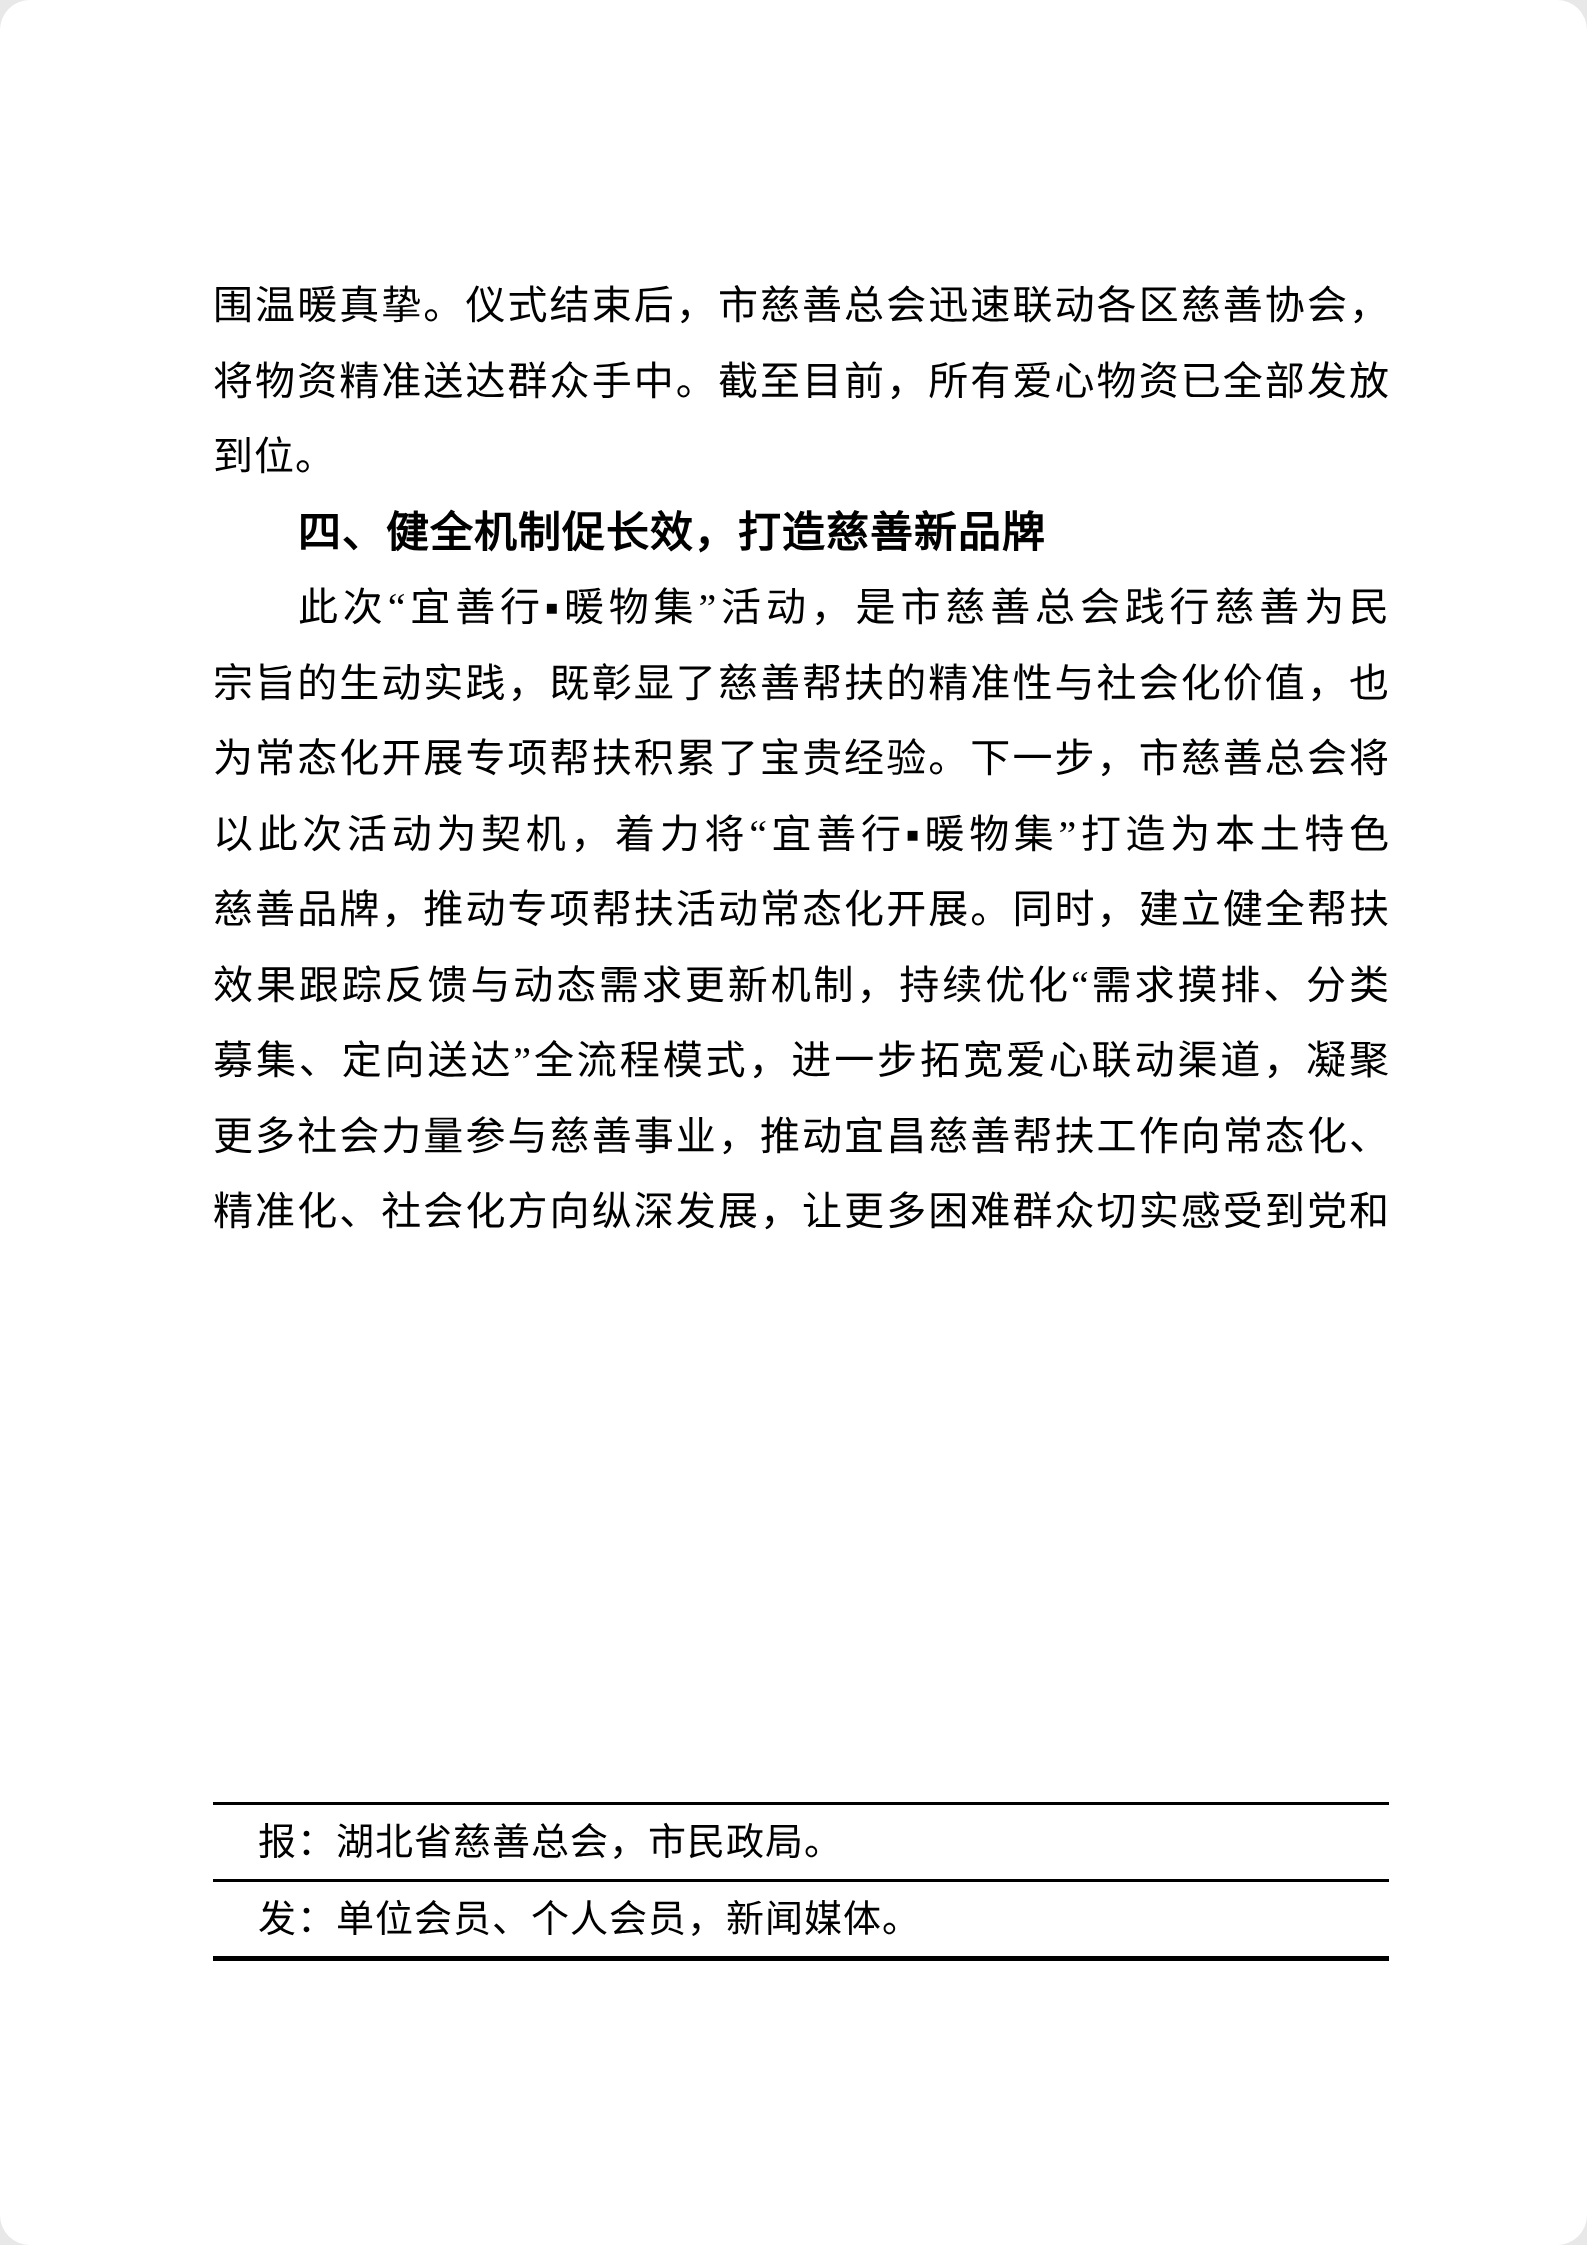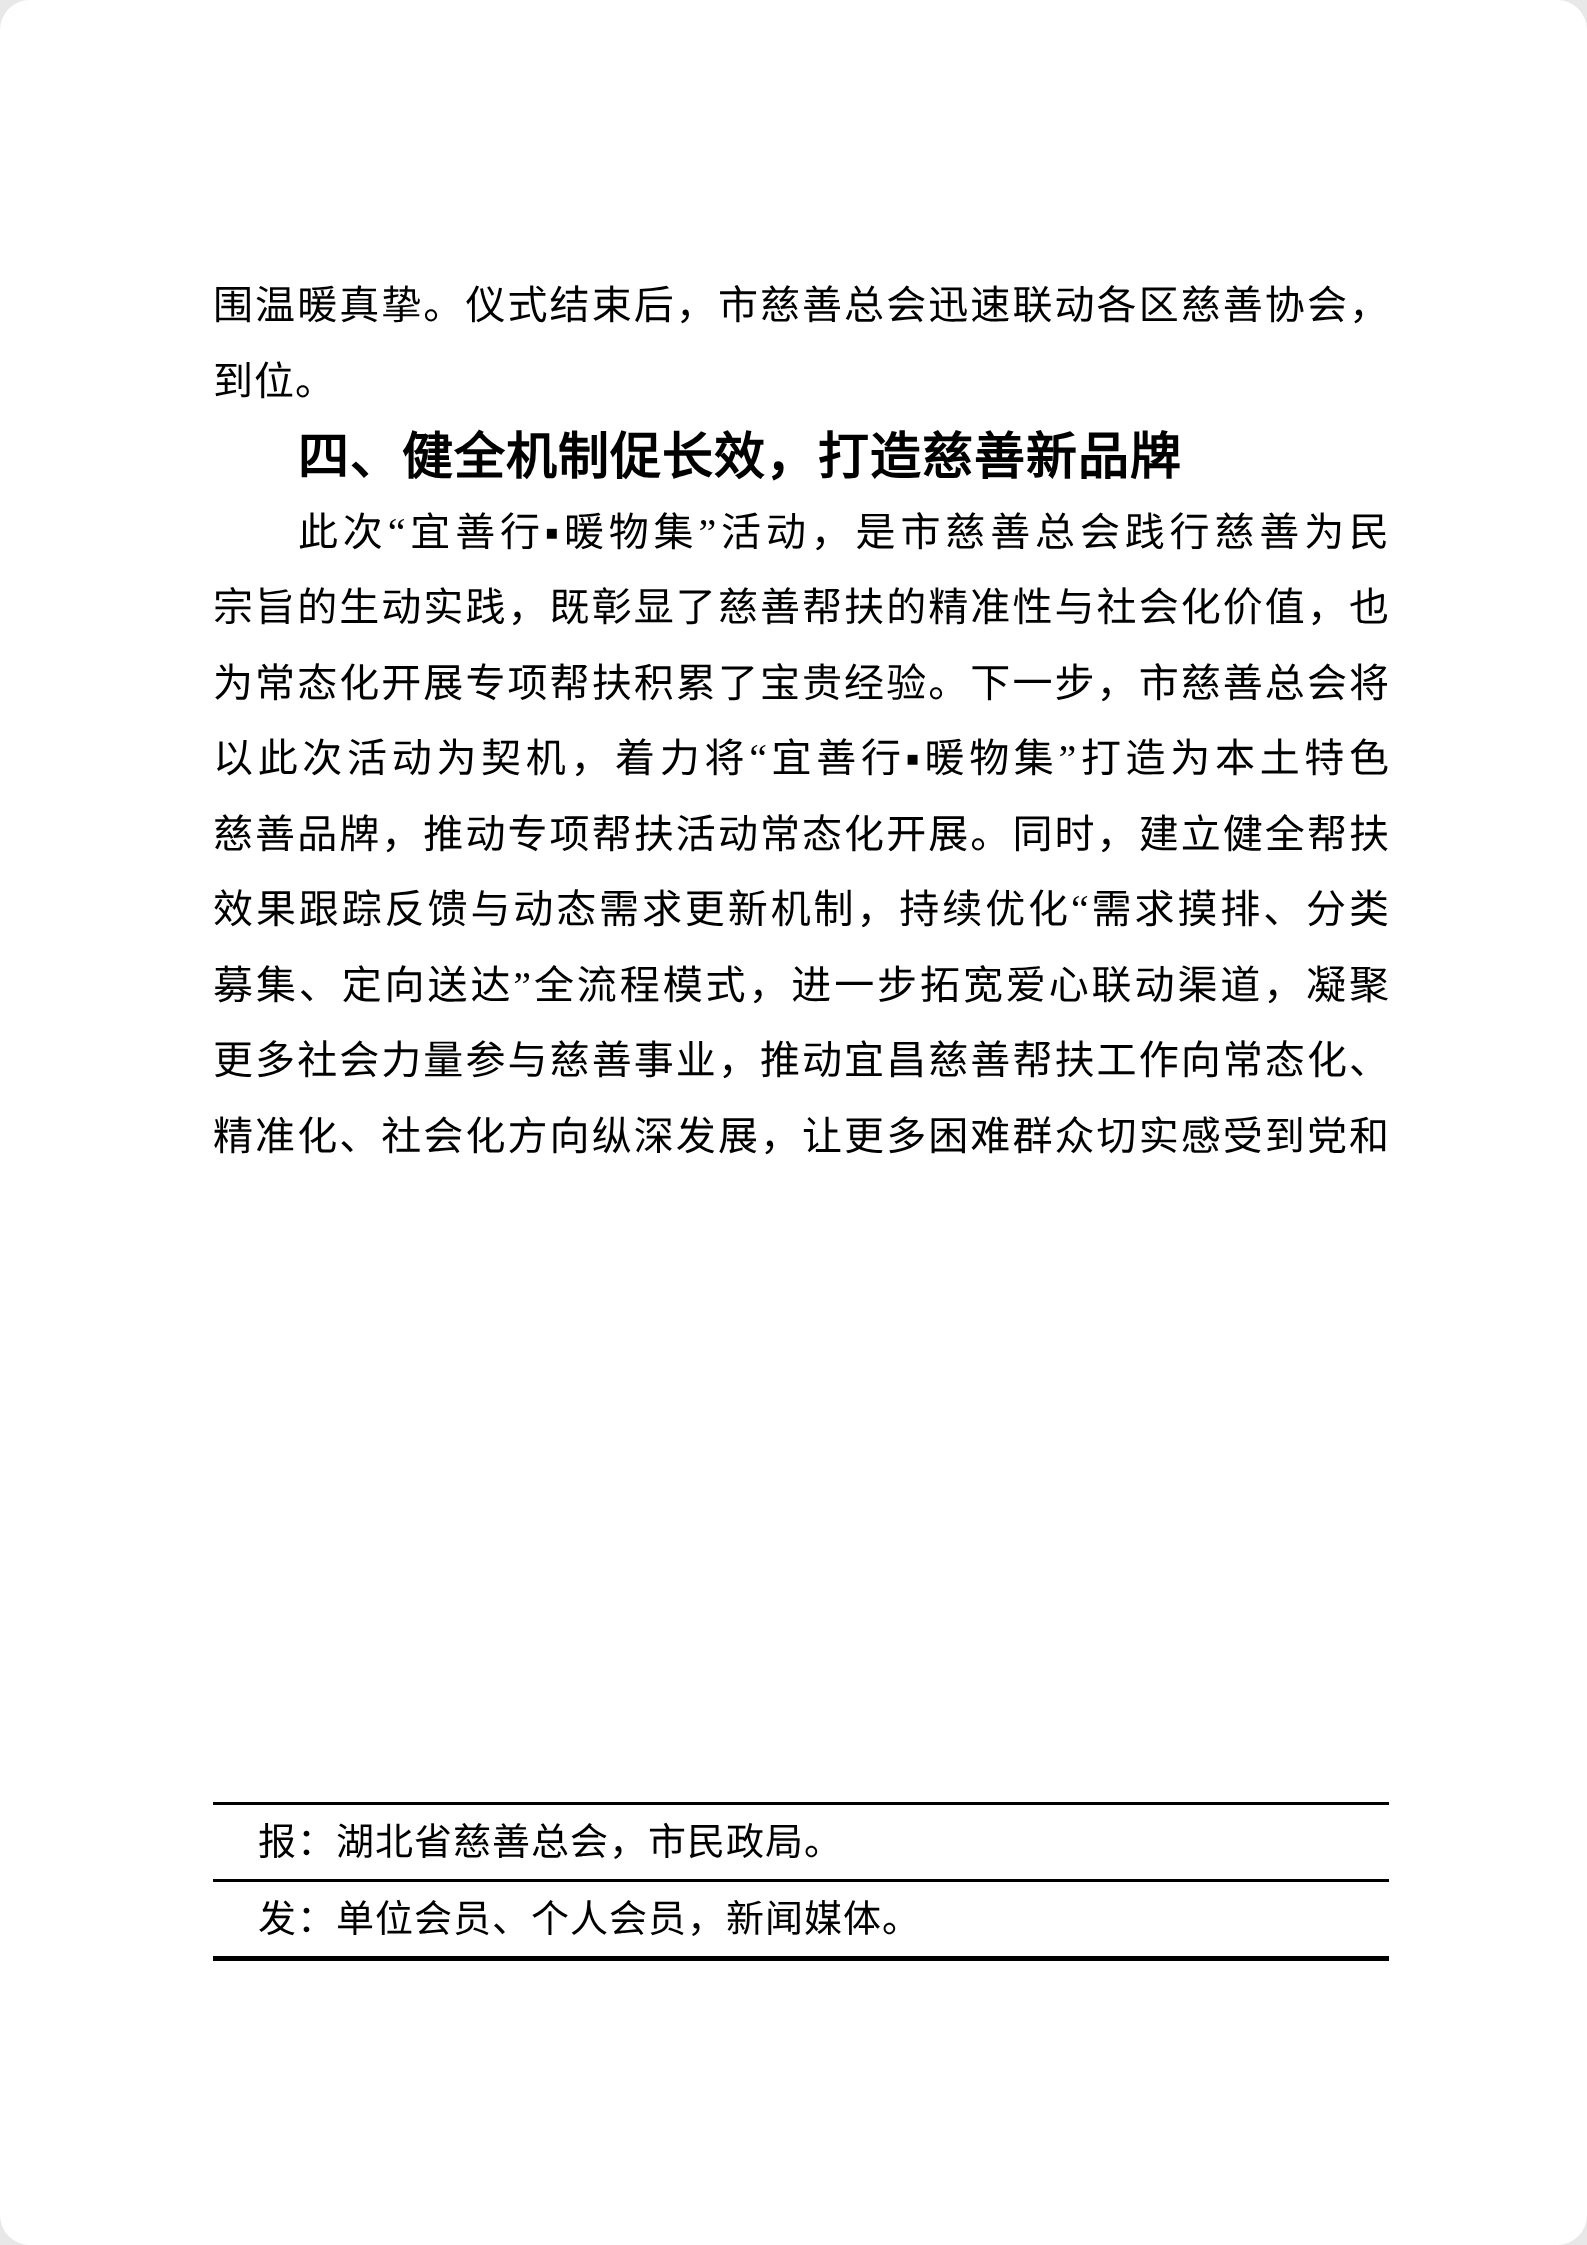--- a/index.html
+++ b/index.html
@@ -35,21 +35,21 @@
     white-space: normal;
     text-align: justify;
     text-align-last: justify;
   }
   .line.indent {
     text-indent: 85px;
   }
   .line.heading {
     font-family: "Liberation Sans", "DejaVu Sans", sans-serif;
     font-weight: 700;
-    font-size: 51px;
+    font-size: 43px;
   }
   
   .rule {
     position: absolute;
     left: 213px;
     width: 1176px;
     background: #000000;
   }
   .rule-1 { top: 1802px; height: 3px; }
   .rule-2 { top: 1879px; height: 3px; }
@@ -66,20 +66,21 @@
   .footer-row-1 { top: 1805px; height: 74px; line-height: 74px; }
   .footer-row-2 { top: 1882px; height: 54px; line-height: 74px; }
 </style>
 </head>
 <body>
 
 <div class="page">
 
   <div class="body-text">
     <div class="line just">围温暖真挚。仪式结束后，市慈善总会迅速联动各区慈善协会，</div>
+    <div class="line just">将物资精准送达群众手中。截至目前，所有爱心物资已全部发放</div>
     <div class="line">到位。</div>
 
     <div class="line heading indent">四、健全机制促长效，打造慈善新品牌</div>
 
     <div class="line just indent">此次“宜善行▪暖物集”活动，是市慈善总会践行慈善为民</div>
     <div class="line just">宗旨的生动实践，既彰显了慈善帮扶的精准性与社会化价值，也</div>
     <div class="line just">为常态化开展专项帮扶积累了宝贵经验。下一步，市慈善总会将</div>
     <div class="line just">以此次活动为契机，着力将“宜善行▪暖物集”打造为本土特色</div>
     <div class="line just">慈善品牌，推动专项帮扶活动常态化开展。同时，建立健全帮扶</div>
     <div class="line just">效果跟踪反馈与动态需求更新机制，持续优化“需求摸排、分类</div>

